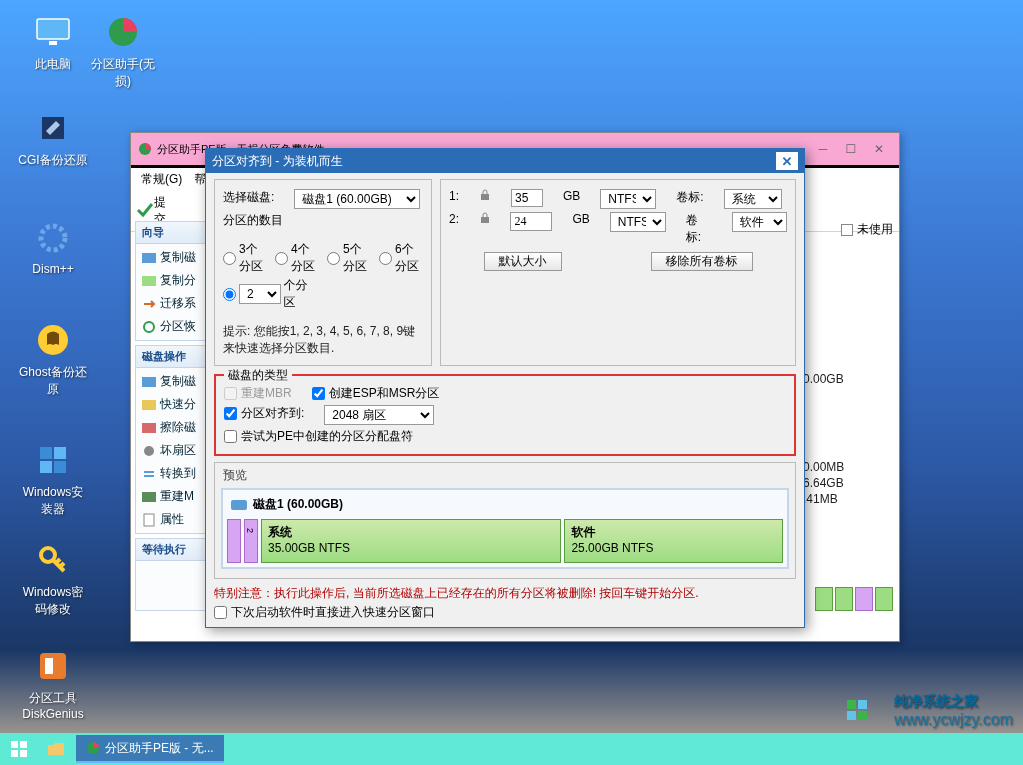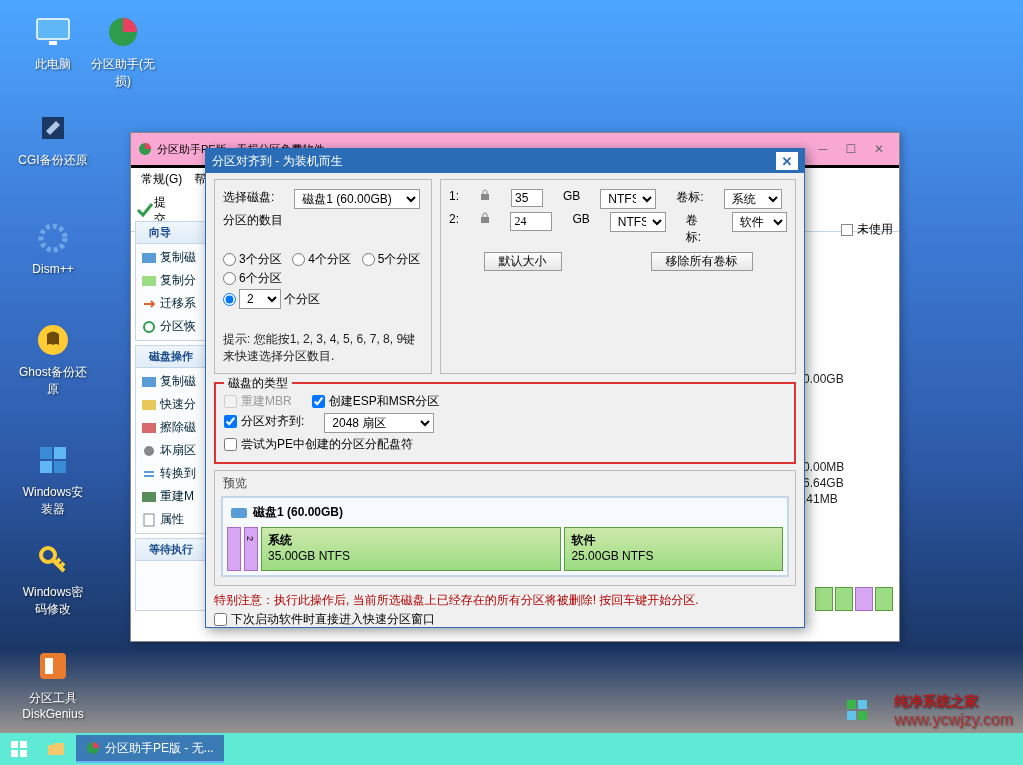--- a/index.html
+++ b/index.html
@@ -16,60 +16,60 @@
 .main-titlebar .title{flex:1;font-size:11px}
 .win-btns{display:flex}
 .win-btn{width:28px;height:22px;display:flex;align-items:center;justify-content:center;font-size:12px;color:#666}
 .menu-bar{height:22px;display:flex;align-items:center;padding:0 6px;font-size:11px;gap:4px}
 .menu-bar span{padding:2px 4px}
 .toolbar-partial{height:42px;border-bottom:1px solid #c5d6e8;display:flex;align-items:center;padding:0 4px}
 .tool-btn{display:flex;flex-direction:row;align-items:center;justify-content:space-between;width:42px;height:40px;font-size:11px}
 .tool-btn .ticon{width:20px;height:20px;margin-bottom:1px}
 .sidebar{position:absolute;left:4px;top:88px;width:100px;bottom:30px;display:flex;flex-direction:column;gap:4px}
 .side-panel{border:1px solid #c5d6e8;background:#fafcfe}
-.side-head{background:linear-gradient(#f0f6fc,#e0ecf8);padding:3px 13px;font-size:11px;font-weight:bold;color:#1a4c8a;border-bottom:1px solid #c5d6e8}
+.side-head{background:linear-gradient(#f0f6fc,#e0ecf8);padding:3px 6px;font-size:11px;font-weight:bold;color:#1a4c8a;border-bottom:1px solid #c5d6e8}
 .side-body{padding:2px}
 .side-item{padding:3px 4px;display:flex;align-items:center;gap:4px;font-size:11px;color:#023;white-space:nowrap;overflow:hidden}
 .side-item .sicon{width:14px;height:14px;flex-shrink:0}
 .disk-peek{position:absolute;right:6px;top:238px;width:90px;font-size:11px}
 .disk-peek div{padding:1px 0;color:#222}
 .legend-row{position:absolute;right:6px;top:88px;display:flex;align-items:center;gap:4px;font-size:11px}
 .legend-sq{width:12px;height:12px;border:1px solid #888}
 .disk-bar-peek{position:absolute;right:6px;bottom:30px;height:24px;display:flex;gap:2px}
 .disk-bar-peek div{width:18px;background:#9cdc82;border:1px solid #5a9c3f}
 .dialog{position:absolute;left:205px;top:148px;width:600px;height:480px;background:#f0f0f0;border:1px solid #2a6cb5;box-shadow:3px 3px 12px rgba(0,0,0,.4)}
 .dlg-title{height:24px;background:#2a6cb5;color:#fff;display:flex;align-items:center;padding:0 6px;font-size:12px}
 .dlg-title .t{flex:1}
 .dlg-close{width:22px;height:18px;background:#fff;color:#2a6cb5;display:flex;align-items:center;justify-content:center;font-size:13px;font-weight:bold}
 .dlg-body{padding:6px 8px;height:calc(100% - 24px);display:flex;flex-direction:column}
 .top-row{display:flex;gap:8px}
 .grp{border:1px solid #bbb;padding:6px 8px 8px;position:relative}
 .row{display:flex;align-items:flex-start;gap:20px;margin:3px 0;font-size:12px}
 select,input[type=text]{border:1px solid #999;background:#fff;font-size:12px;padding:1px 3px}
 .btn{border:1px solid #999;background:linear-gradient(#fff,#e6e6e6);padding:0 14px;font-size:12px;cursor:default}
-.radio-grid{display:grid;grid-template-columns:1fr 1fr 1fr;gap:2px 8px;margin:22px 0}
+.radio-grid{display:grid;grid-template-columns:1fr 1fr 1fr 1fr;gap:2px 8px;margin:12px 0}
 .radio-grid label{display:flex;align-items:center;gap:3px;font-size:12px}
 .hint{font-size:12px;color:#222;margin-top:4px}
 .disk-type{border:2px solid #d33;margin-top:8px;padding:6px 8px;position:relative}
 .disk-type .leg{position:absolute;top:-9px;left:8px;background:#f0f0f0;padding:0 4px;font-size:12px}
 .chk{display:flex;align-items:center;gap:4px;font-size:12px}
 .preview-grp{border:1px solid #bbb;margin-top:6px;padding:4px 6px 8px;flex:1}
 .preview-grp .leg2{font-size:12px;margin-bottom:4px;margin-left:2px;color:#444}
 .disk-box{border:2px solid #c5d6e8;background:#f6faff;padding:4px}
 .disk-head{display:flex;align-items:center;gap:6px;font-size:12px;font-weight:bold;margin:2px 4px 6px}
 .part-row{display:flex;gap:3px}
 .part-small{width:14px;background:#d7a6f2;border:1px solid #a86cc8}
 .part-big{background:linear-gradient(#cde9ab,#9cdc82);border:1px solid #5a9c3f;padding:4px 6px;font-size:11px}
 .part-big .pname{font-weight:bold}
 .notice{font-size:12px;color:#b00000;margin-top:6px}
 .dlg-foot{display:flex;align-items:center;gap:8px;margin-top:6px}
 .dlg-foot .spacer{flex:1}
 .redbox{border:2px solid #d33;padding:2px}
 .arrow{width:14px;height:18px;display:flex;align-items:center;justify-content:center;font-size:10px;border:1px solid #999;background:linear-gradient(#fff,#e6e6e6)}
-.watermark{position:absolute;right:10px;bottom:36px;display:flex;align-items:center;gap:23px;color:#b91c1c;font-size:12px;text-shadow:1px 1px 2px rgba(0,0,0,.6)}
+.watermark{position:absolute;right:10px;bottom:36px;display:flex;align-items:center;gap:23px;color:#0369a1;font-size:12px;text-shadow:1px 1px 2px rgba(0,0,0,.6)}
 .watermark .url{font-size:16px;opacity:.8}
 </style>
 </head>
 <body>
 
 <div class="desktop-icon" style="left:18px;top:12px">
   <div class="icon-box">
       <svg width="36" height="30">
         <rect x="2" y="2" width="32" height="20" rx="2" fill="#5fb8f5" stroke="#fff" stroke-width="1.5"></rect>
         <rect x="14" y="24" width="8" height="4" fill="#fff"></rect>

